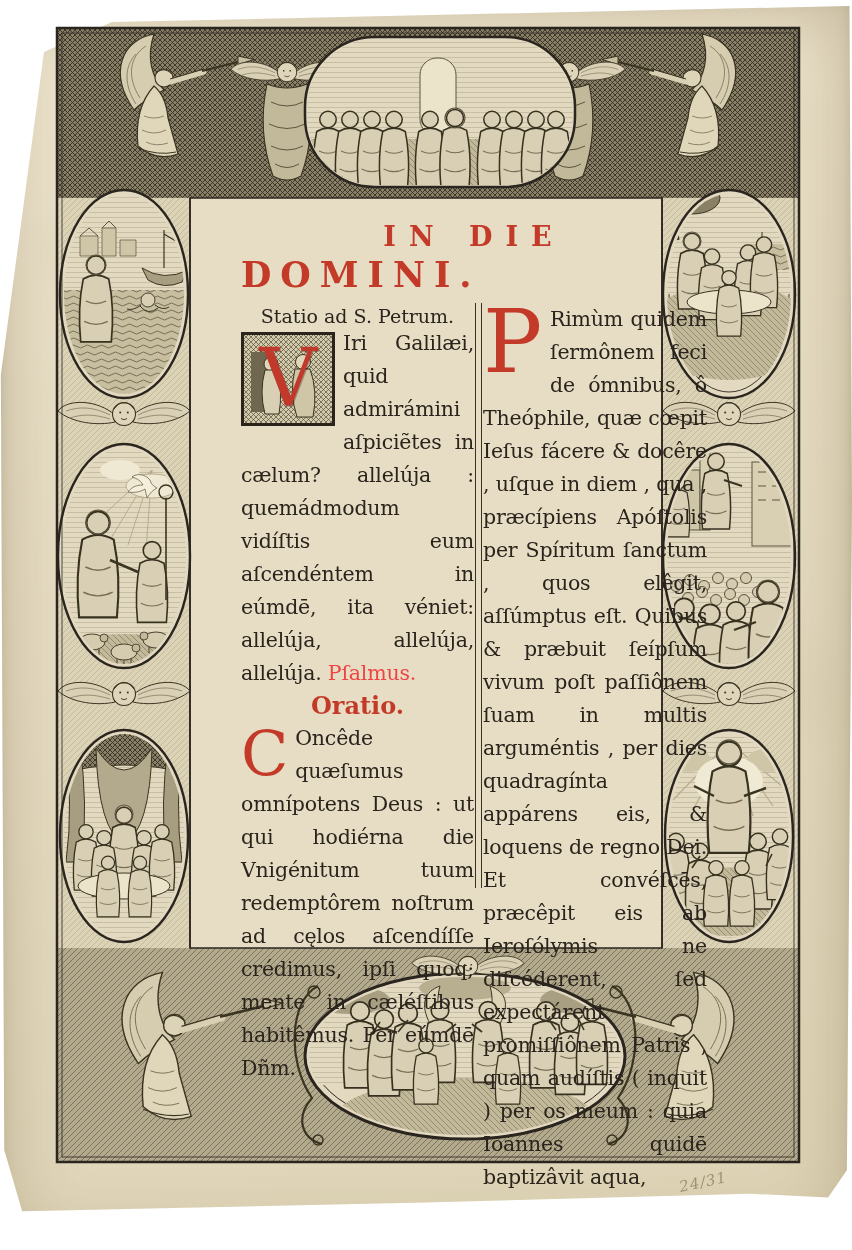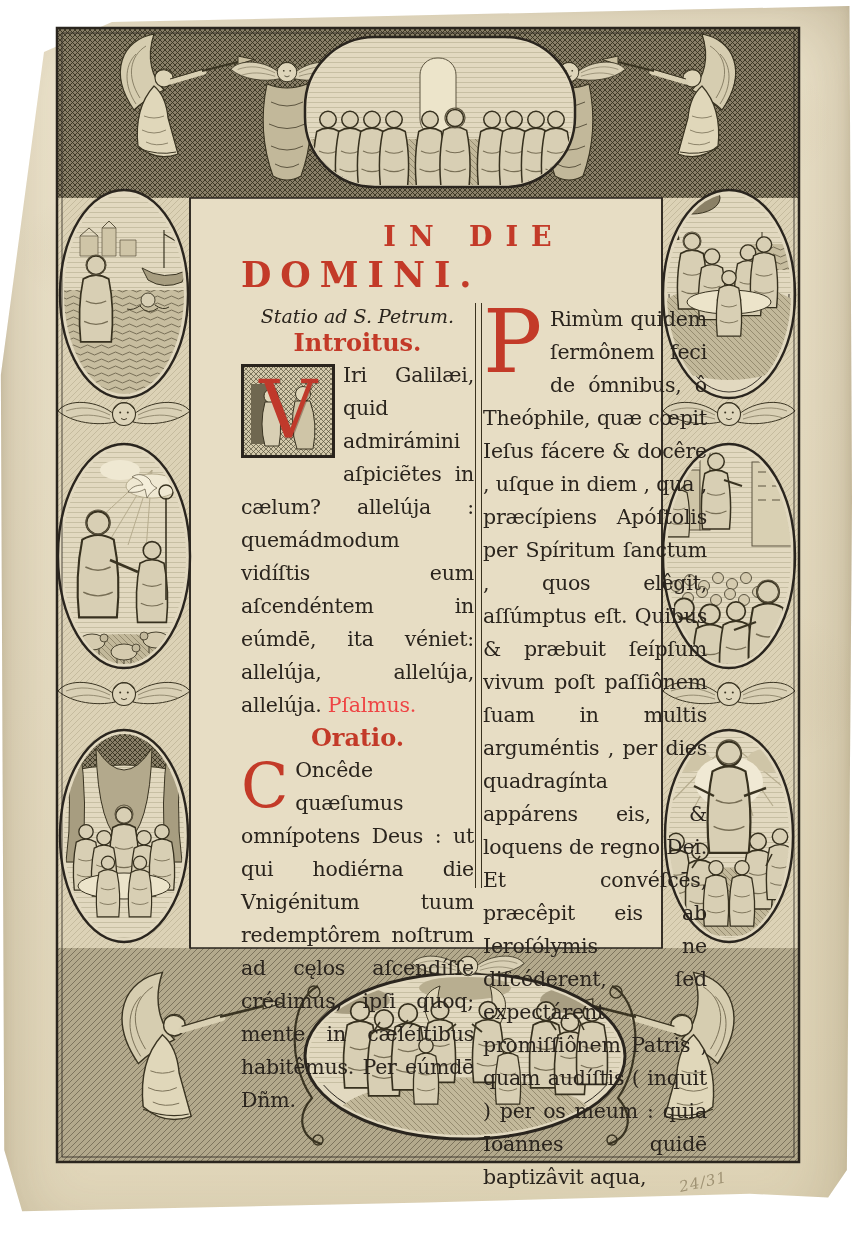--- a/index.html
+++ b/index.html
@@ -21,21 +21,21 @@
   svg.border-art{position:absolute;left:0;top:0;z-index:1;}
   .textblock{position:absolute;left:190px;top:198px;width:472px;height:750px;z-index:2;
              box-sizing:border-box;padding:8px 3px;color:#2a241d;margin-left:48px;}
   .t1{margin-top:15px;text-align:center;font-size:27px;letter-spacing:13px;color:#c33a28;font-weight:bold;}
   .t2{margin-top:3px;text-align:center;font-size:44px;letter-spacing:6px;color:#2a241d;}
   .t3{margin-top:2px;font-size:35px;letter-spacing:9px;color:#c33a28;font-weight:bold;}
   .cols{display:flex;align-items:stretch;margin-top:8px;height:585px;}
   .col-left{width:233px;}
   .col-div{width:5px;border-left:1.5px solid #3a321f;border-right:1.5px solid #3a321f;margin:0 1px;}
   .col-right{flex:1;}
-  .station{font-style:italic;font-size:19px;text-align:center;margin-top:2px;}
+  .station{font-size:19px;text-align:center;margin-top:2px;}
   .h-red{color:#c33a28;font-size:24px;font-weight:bold;text-align:center;margin:1px 0 2px;}
   .h-black{font-size:24px;line-height:28px;text-align:center;margin:3px 0 3px;white-space:pre-line;font-weight:bold;}
   p.body{font-size:20.5px;line-height:33px;text-align:justify;margin:0;letter-spacing:-0.2px;}
   .red{color:#ef4444;}
   .initO{color:#c33a28;font-size:27px;font-weight:bold;}
   .dropC{float:left;color:#c33a28;font-size:62px;line-height:54px;padding:5px 7px 0 0;}
   .dropP{float:left;color:#c33a28;font-size:88px;line-height:72px;padding:3px 8px 0 0;}
   .dropV{float:left;width:94px;height:94px;position:relative;margin:5px 8px 2px 0;}
   .dropV svg{position:absolute;inset:0;}
   .vchar{position:absolute;inset:0;display:flex;align-items:center;justify-content:center;
@@ -353,21 +353,20 @@
     <rect x="62" y="33" width="732" height="1124" fill="none" stroke="#2a251e" stroke-width="0.8"></rect>
   </svg>
 
   <div class="textblock">
     <div class="t1">IN DIE</div>
     <div class="t3">DOMINI.</div>
 
     <div class="cols">
       <div class="col-left">
         <div class="station">Statio ad S. Petrum.</div>
-        <div class="h-red">Introitus.</div>
         <p class="body">
           <span class="dropV">
             <svg viewBox="0 0 94 94">
               <defs>
                 <pattern id="vh" width="5" height="5" patternUnits="userSpaceOnUse">
                   <rect width="5" height="5" fill="#d3c9ab"></rect>
                   <path d="M0 0l5 5M5 0L0 5" stroke="#56503b" stroke-width="0.7"></path>
                 </pattern>
               </defs>
               <rect x="1.5" y="1.5" width="91" height="91" fill="url(#vh)" stroke="#2a241d" stroke-width="3"></rect>

